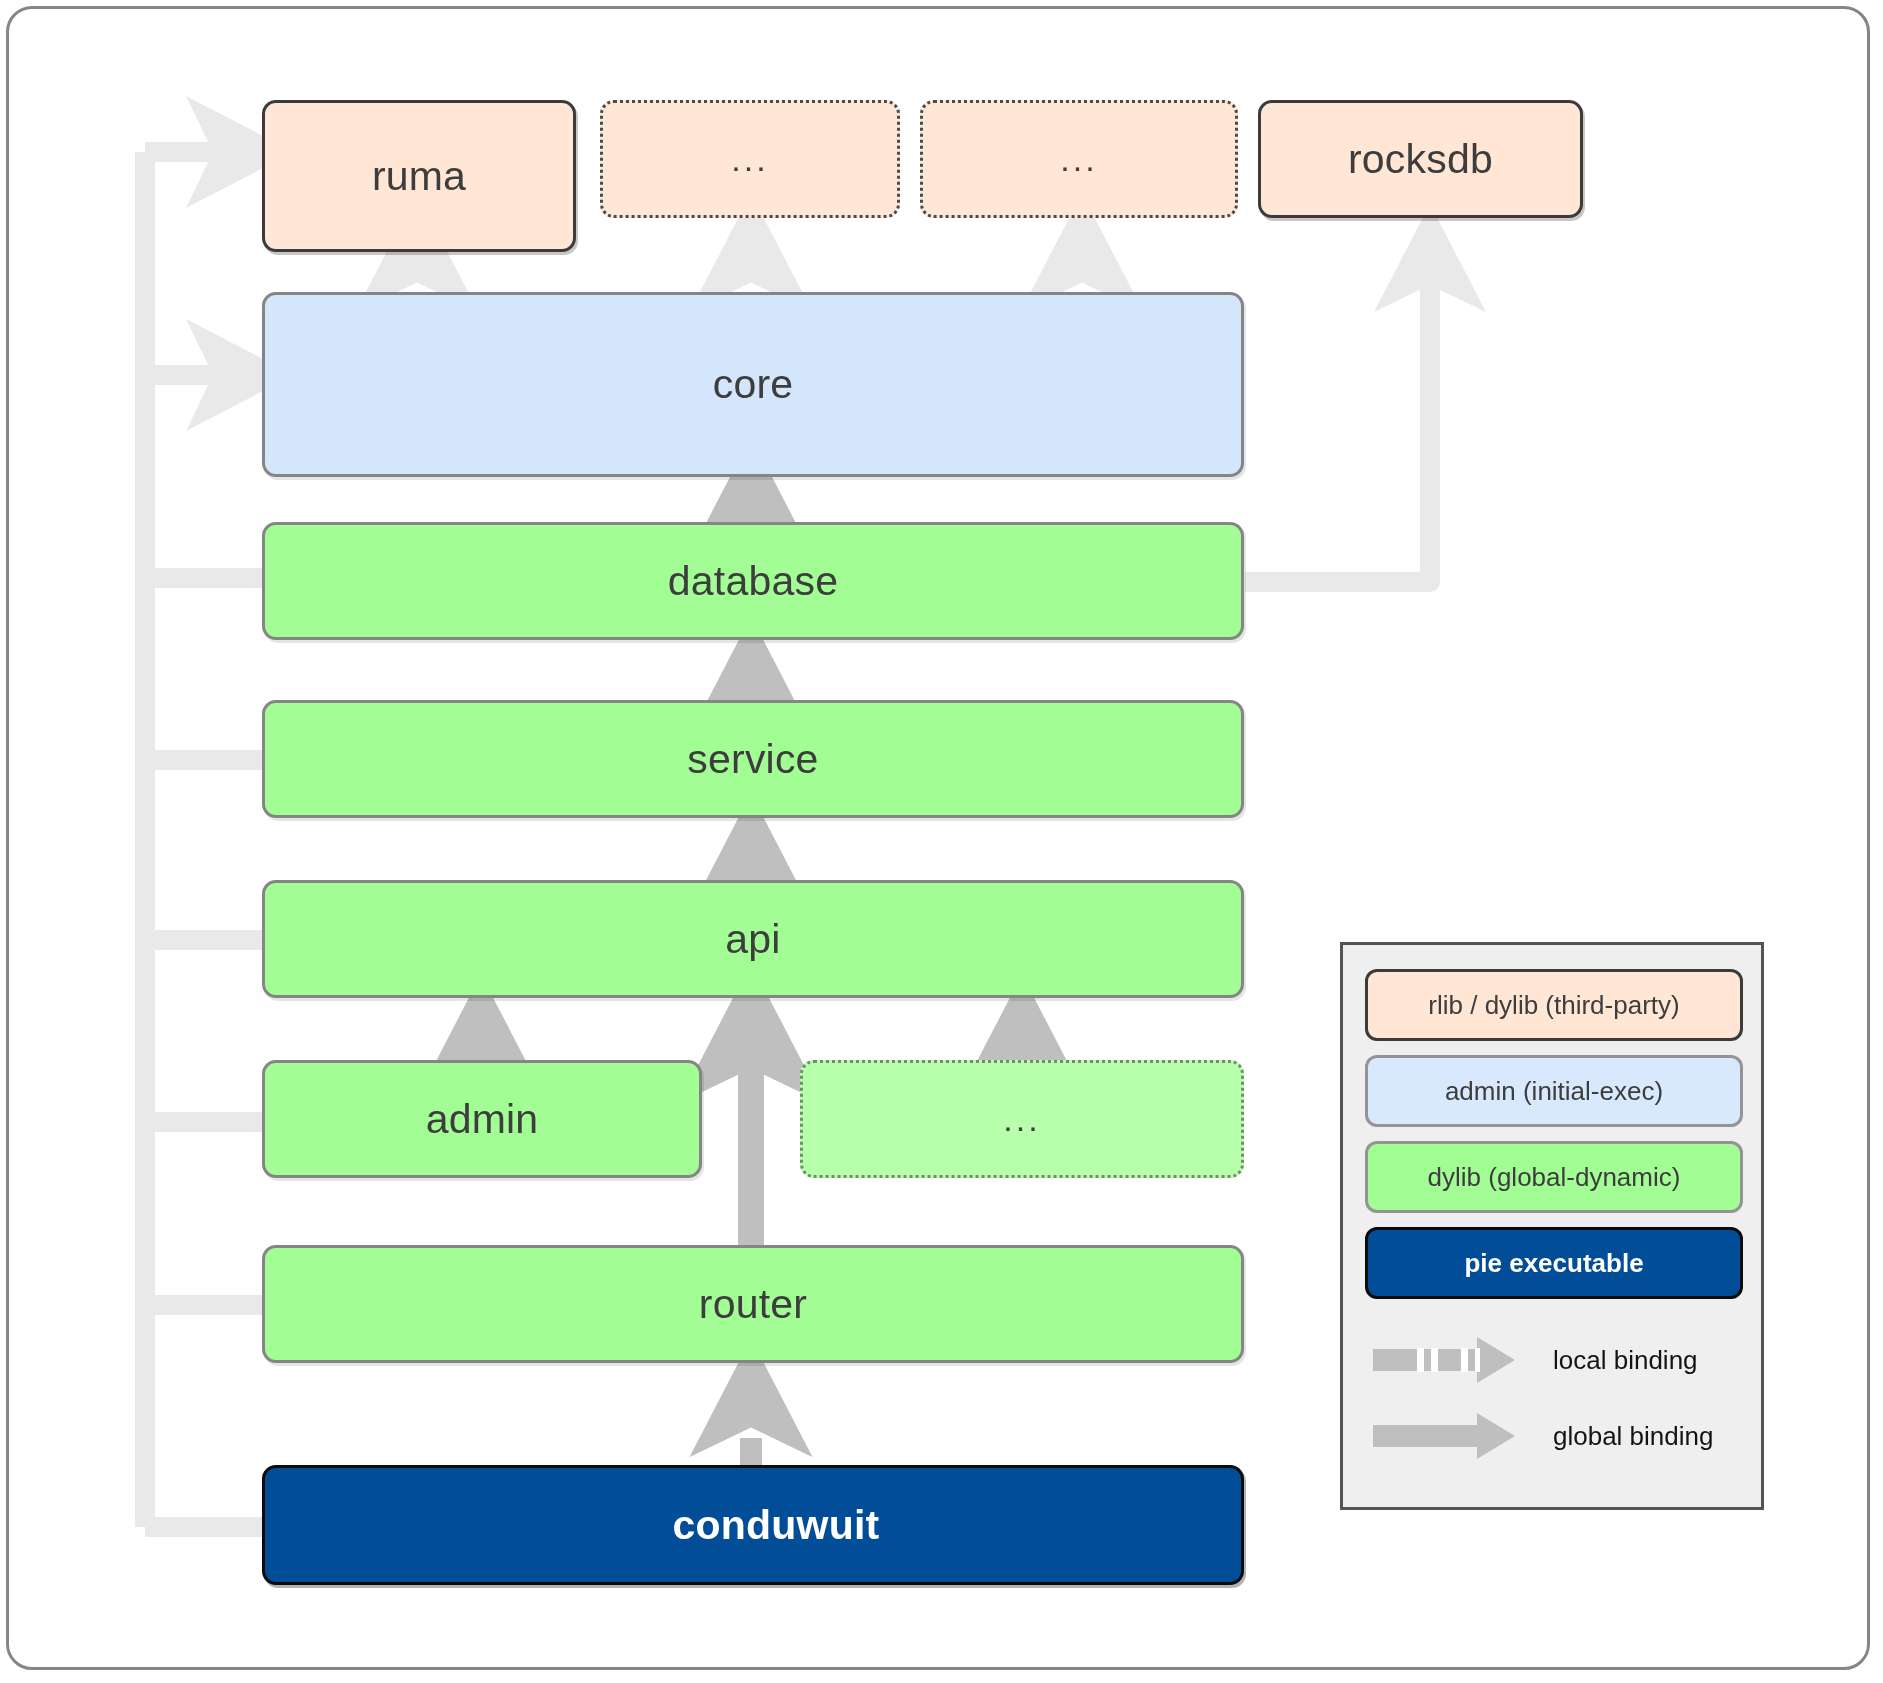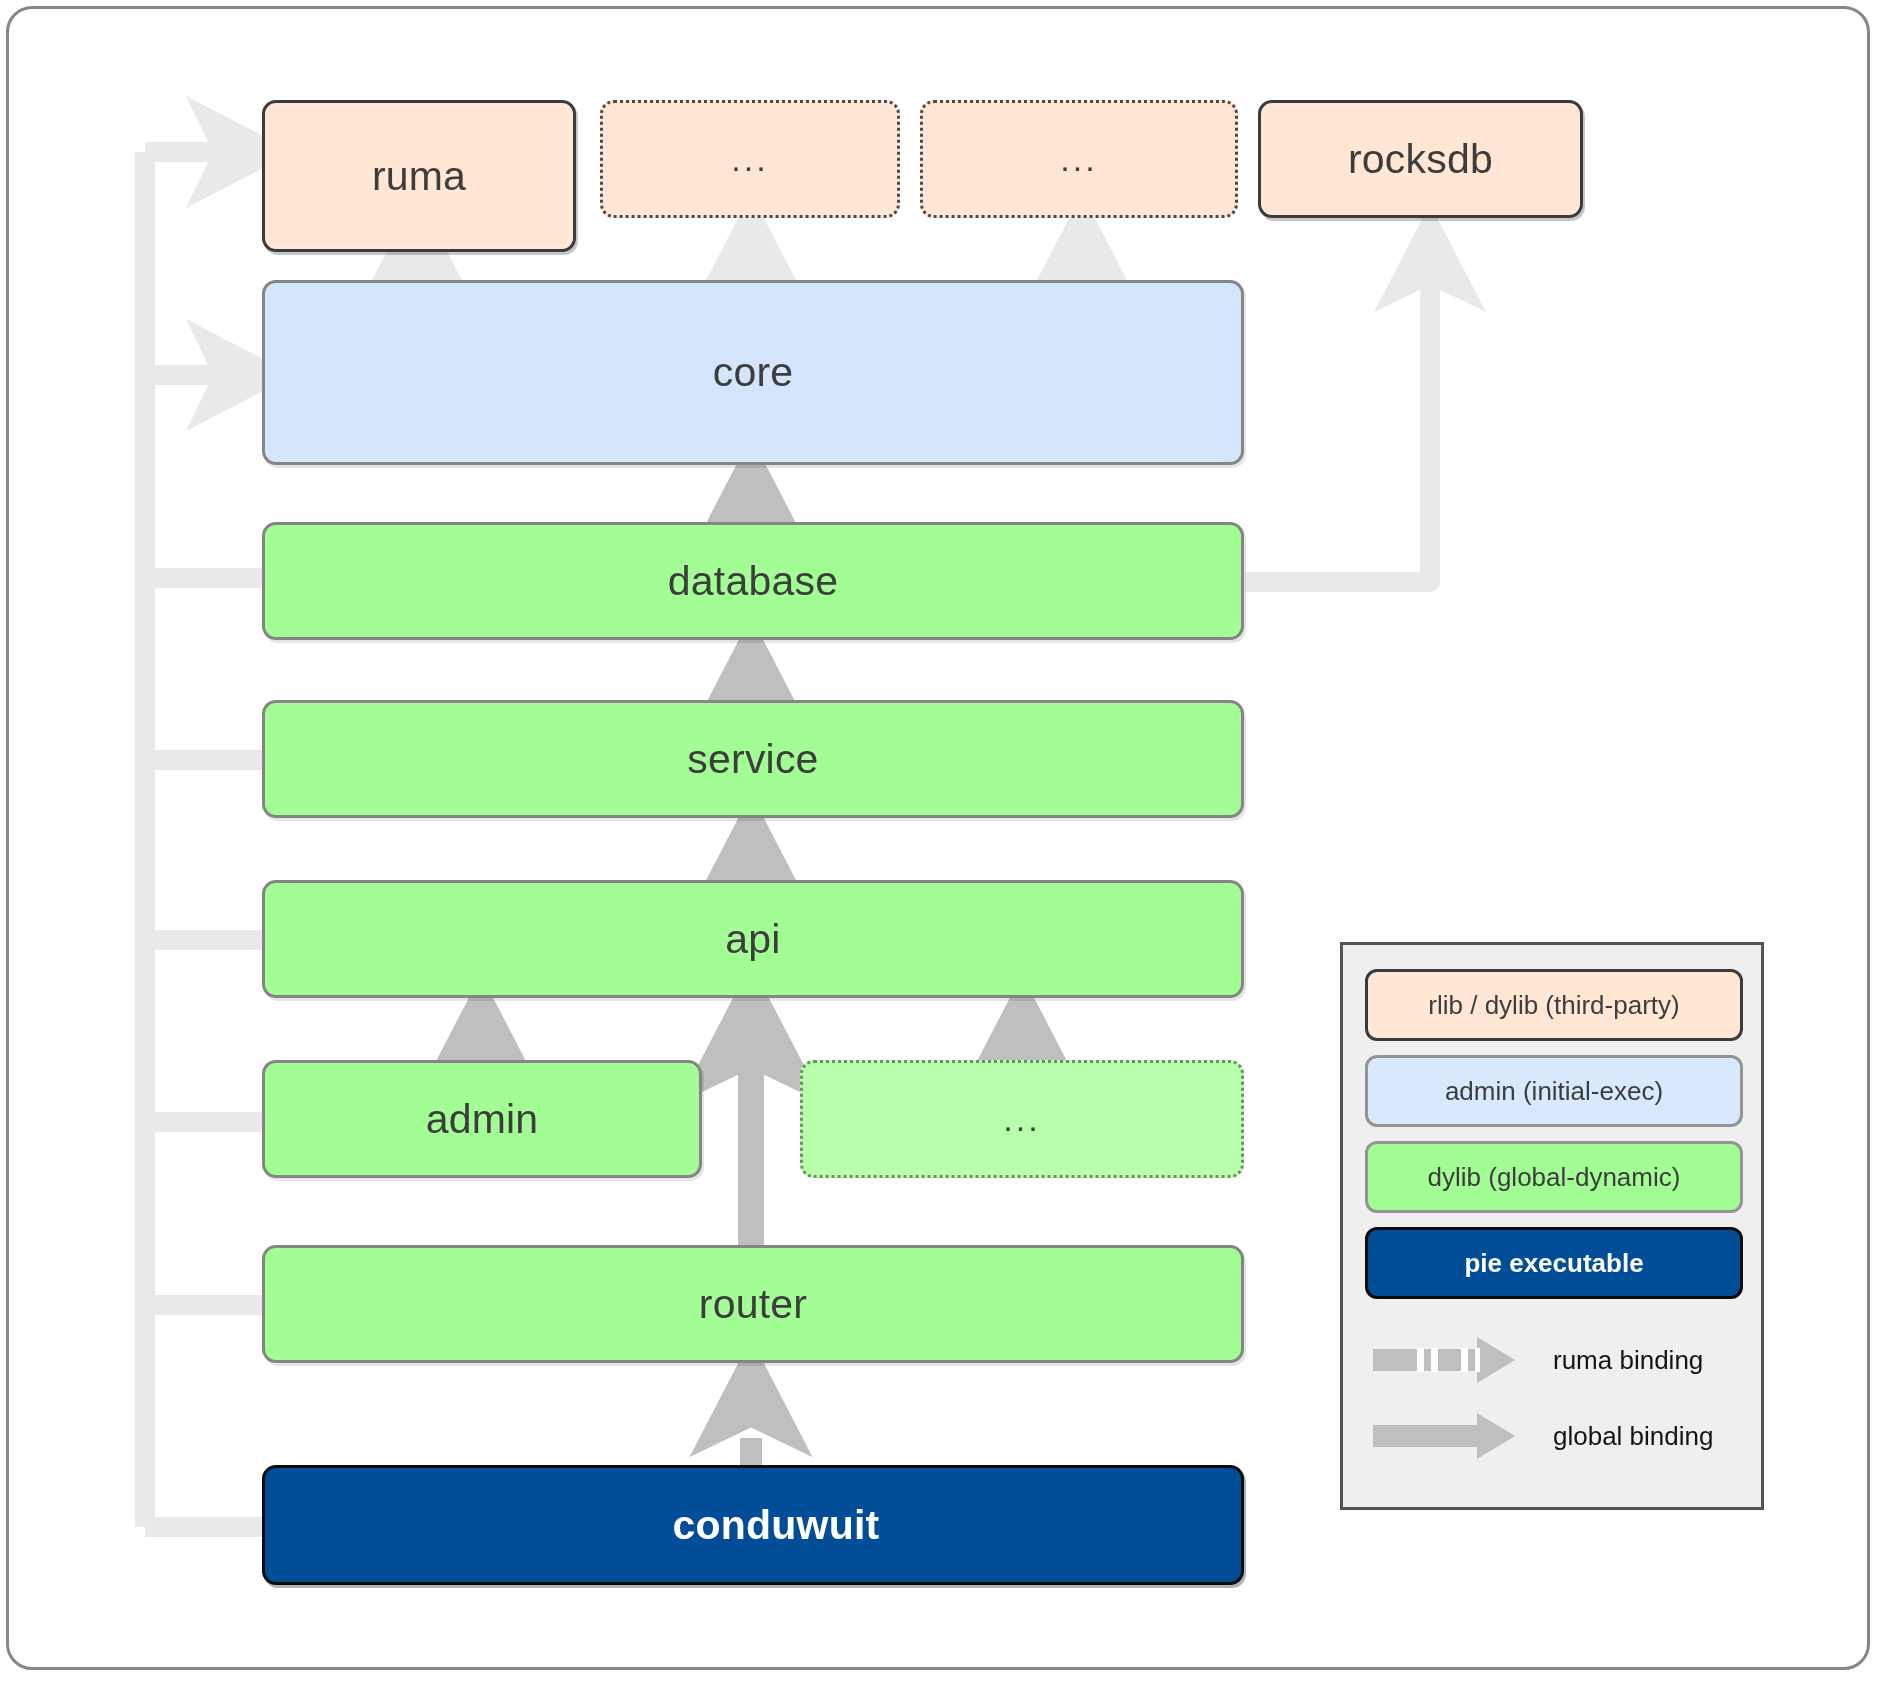--- a/index.html
+++ b/index.html
@@ -56,20 +56,21 @@
   }
   .node.orange-dotted {
     background: #ffe6d5;
     border: 3px dotted #4a4a4a;
     box-shadow: none;
   }
   .node.blue {
     background: #d4e6fb;
     border: 3px solid #858585;
     box-shadow: 2px 3px 0 rgba(0,0,0,0.10);
+    margin-top: 12px;
   }
   .node.green {
     background: #a3fd95;
     border: 3px solid #858585;
     box-shadow: 2px 3px 0 rgba(0,0,0,0.10);
   }
   .node.green-dotted {
     background: #b8ffab;
     border: 3px dotted #6f8f6a;
     box-shadow: none;
@@ -273,21 +274,21 @@
     <div class="legend-row r0">
       <svg width="180" height="58" viewBox="0 0 180 58" xmlns="http://www.w3.org/2000/svg">
         <path d="M8 18 L112 18 L112 6 L150 29 L112 52 L112 40 L8 40 Z" fill="#bfbfbf"></path>
         <g fill="#ffffff">
           <rect x="52" y="17" width="7" height="24"></rect>
           <rect x="66" y="17" width="7" height="24"></rect>
           <rect x="96" y="17" width="7" height="24"></rect>
           <rect x="110" y="17" width="5" height="24"></rect>
         </g>
       </svg>
-      <span class="lbl">ruma binding</span>
+      <span class="lbl">local binding</span>
     </div>
 
     <div class="legend-row r1">
       <svg width="180" height="58" viewBox="0 0 180 58" xmlns="http://www.w3.org/2000/svg">
         <path d="M8 18 L112 18 L112 6 L150 29 L112 52 L112 40 L8 40 Z" fill="#bfbfbf"></path>
       </svg>
       <span class="lbl">global binding</span>
     </div>
 
   </div>

